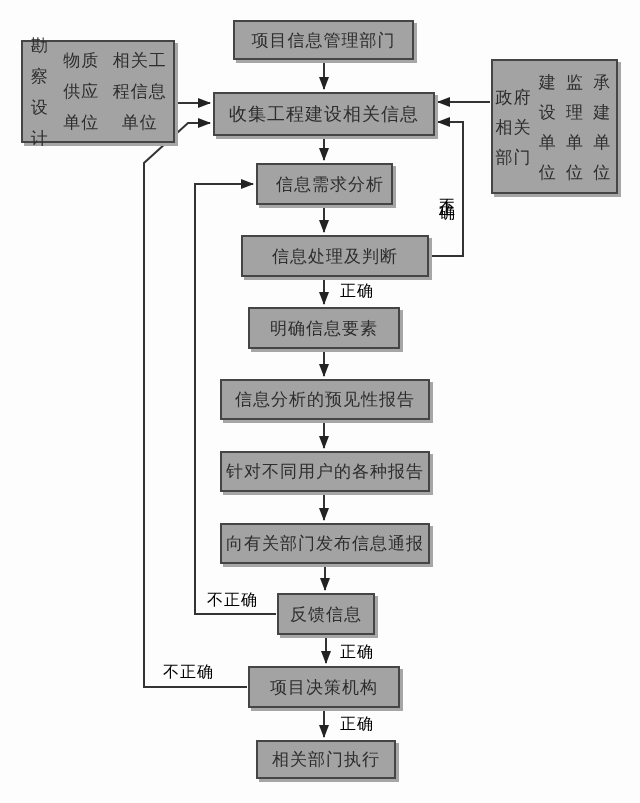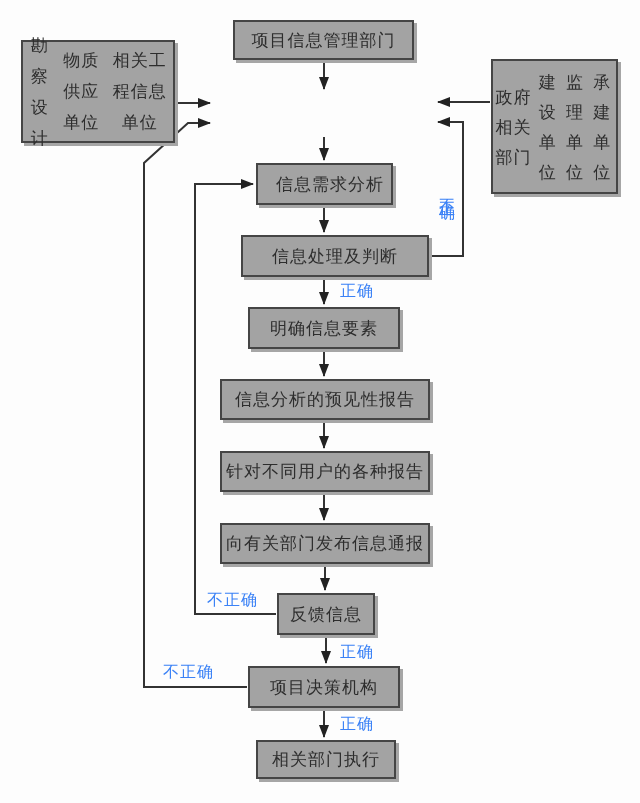--- a/index.html
+++ b/index.html
@@ -34,21 +34,21 @@
   .n-demand  {left:256px;top:163px;width:137px;height:42px;padding-left:11px;}
   .n-process {left:241px;top:235px;width:188px;height:42px;}
   .n-clarify {left:248px;top:307px;width:152px;height:42px;}
   .n-forecast{left:220px;top:379px;width:210px;height:41px;}
   .n-reports {left:220px;top:451px;width:210px;height:41px;}
   .n-notify  {left:220px;top:523px;width:210px;height:41px;}
   .n-feedback{left:277px;top:593px;width:98px; height:42px;}
   .n-decision{left:248px;top:666px;width:152px;height:42px;}
   .n-execute {left:256px;top:740px;width:140px;height:39px;}
 
-  .lbl{position:absolute;font-size:16px;letter-spacing:1px;color:#3b82f6;white-space:nowrap;}
+  .lbl{position:absolute;font-size:16px;letter-spacing:1px;color:#000000;white-space:nowrap;}
   .lbl.v{writing-mode:vertical-rl;text-orientation:upright;letter-spacing:3px;}
   .l-ok1{left:340px;top:281px;}
   .l-ok2{left:340px;top:642px;}
   .l-ok3{left:340px;top:714px;}
   .l-no-right{left:436px;top:186px;}
   .l-no-fb{left:207px;top:590px;}
   .l-no-dec{left:163px;top:662px;}
 </style>
 </head>
 <body>
@@ -90,20 +90,23 @@
     <span>相关工程信息单位</span>
   </div>
 
   <div class="node multi n-rightsrc">
     <span>政府相关部门</span>
     <span>建设单位</span>
     <span>监理单位</span>
     <span>承建单位</span>
   </div>
 
+  <div class="node n-collect">
+    <span>收集工程建设相关信息</span>
+  </div>
 
   <div class="node n-demand">
     <span>信息需求分析</span>
   </div>
 
   <div class="node n-process">
     <span>信息处理及判断</span>
   </div>
 
   <div class="node n-clarify">

